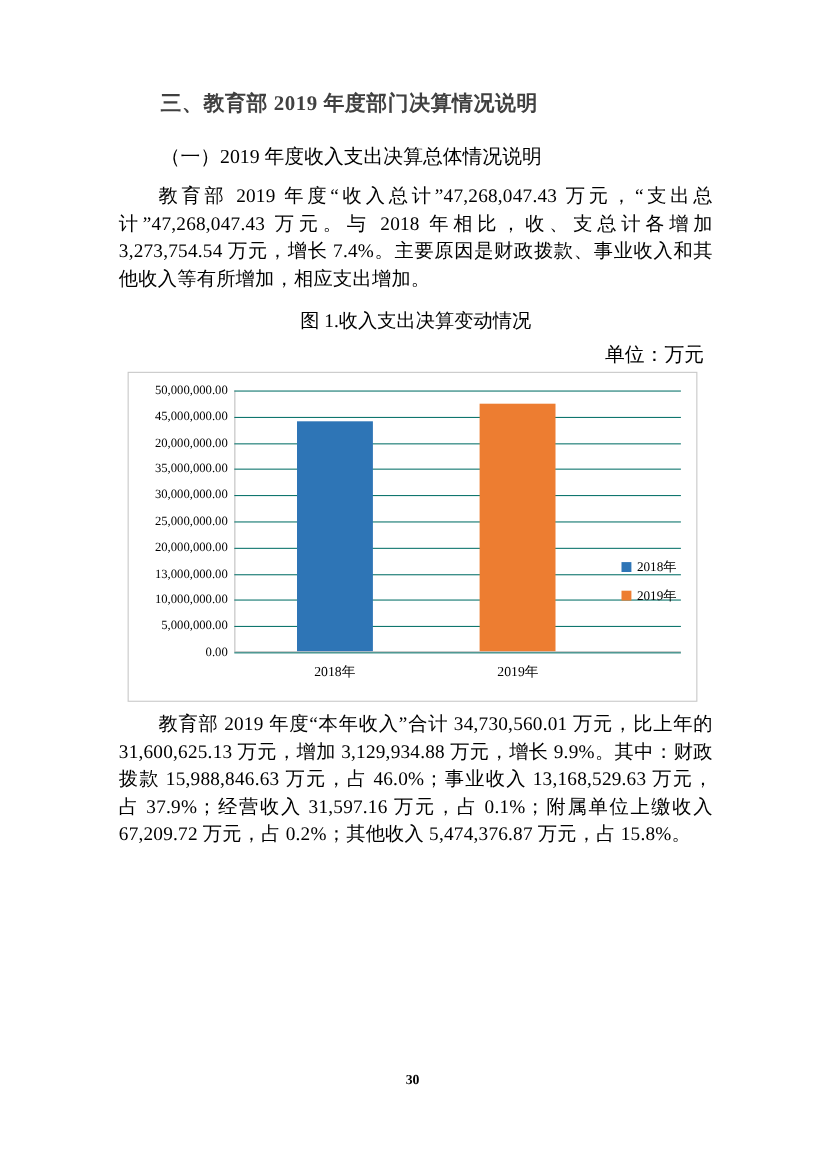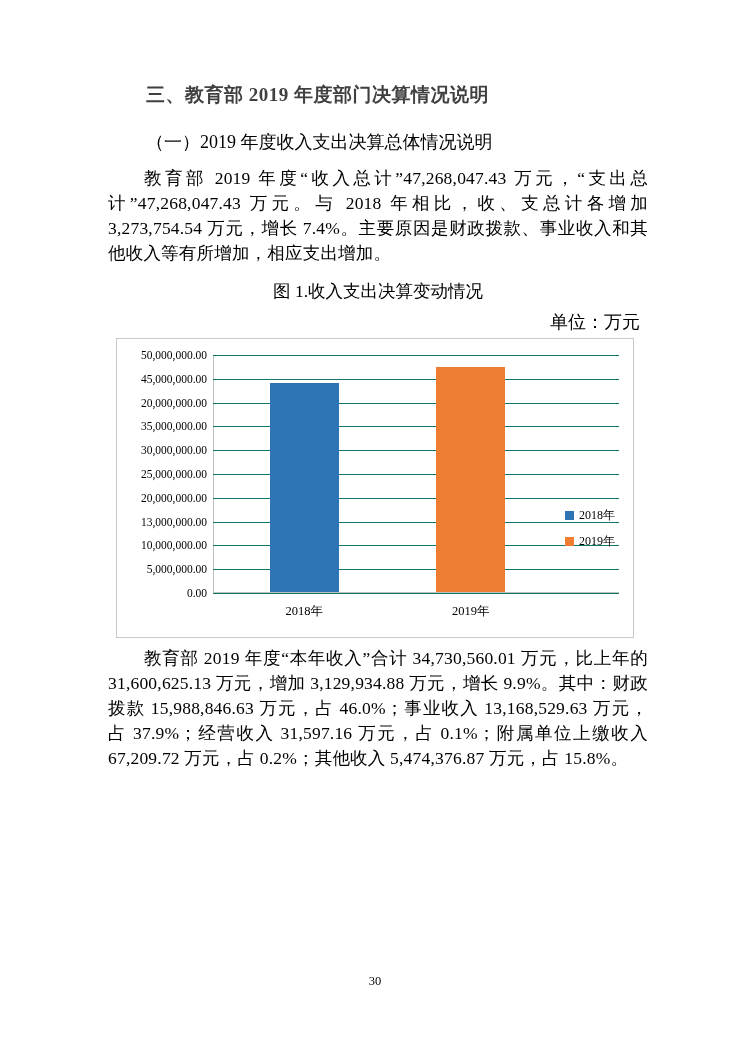--- a/index.html
+++ b/index.html
@@ -156,20 +156,21 @@
   }
   .page-number {
     position: absolute;
     bottom: 72px;
     left: 0;
     right: 0;
     text-align: center;
     font-size: 12.5px;
     font-family: "Liberation Serif", serif;
     color: #000;
+    font-weight: bold;
   }
 </style>
 </head>
 <body>
 
 <div class="page">
   <div class="content">
 
     <h2 class="section-title">三、教育部 2019 年度部门决算情况说明</h2>
 

